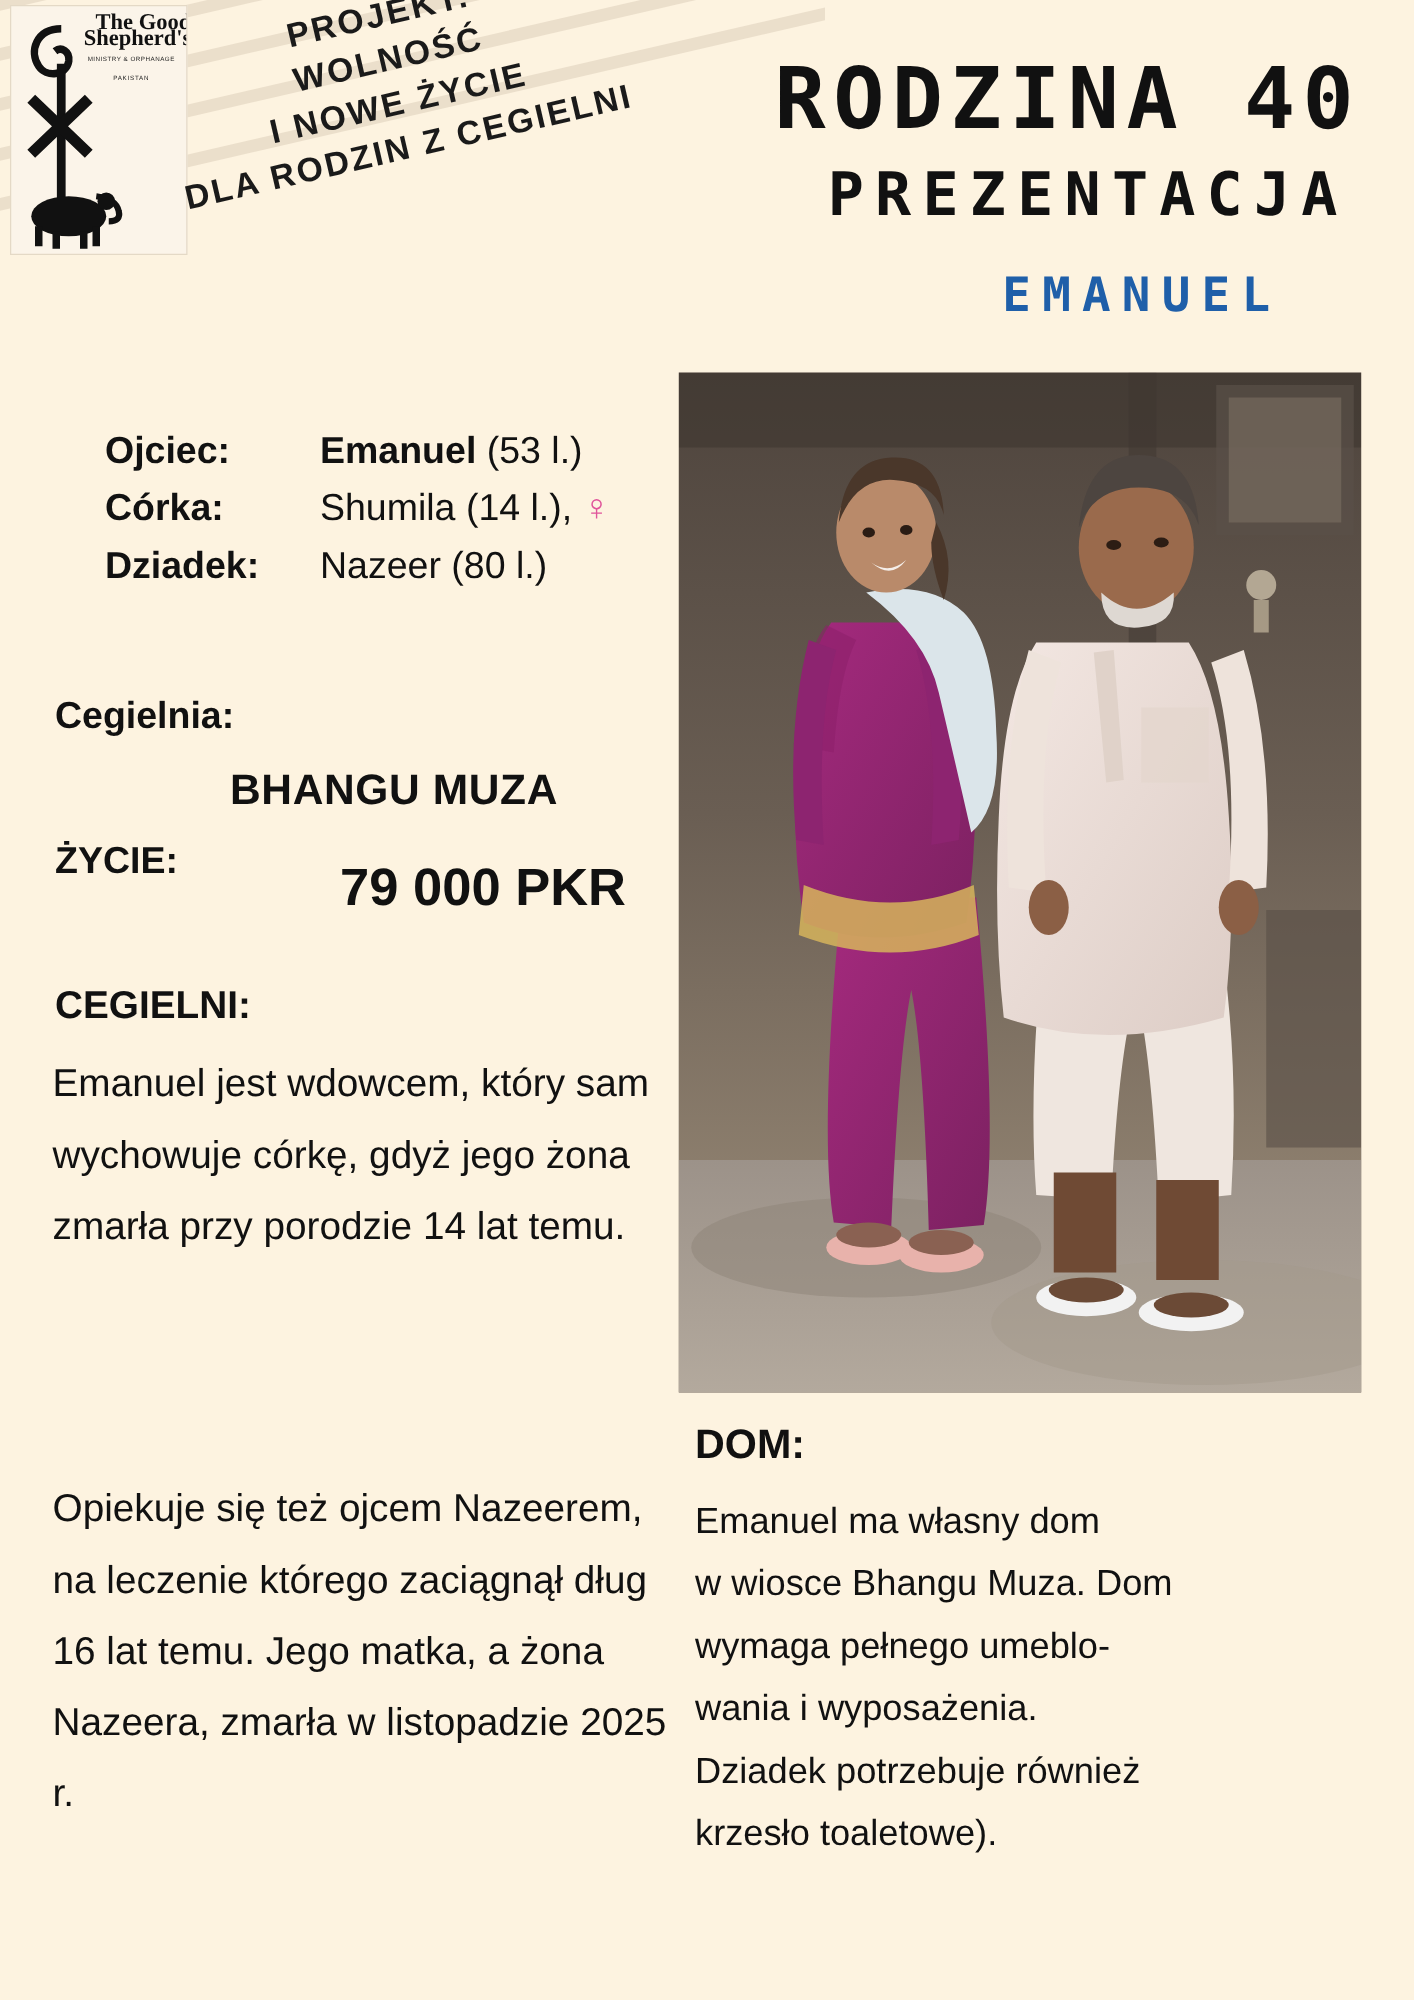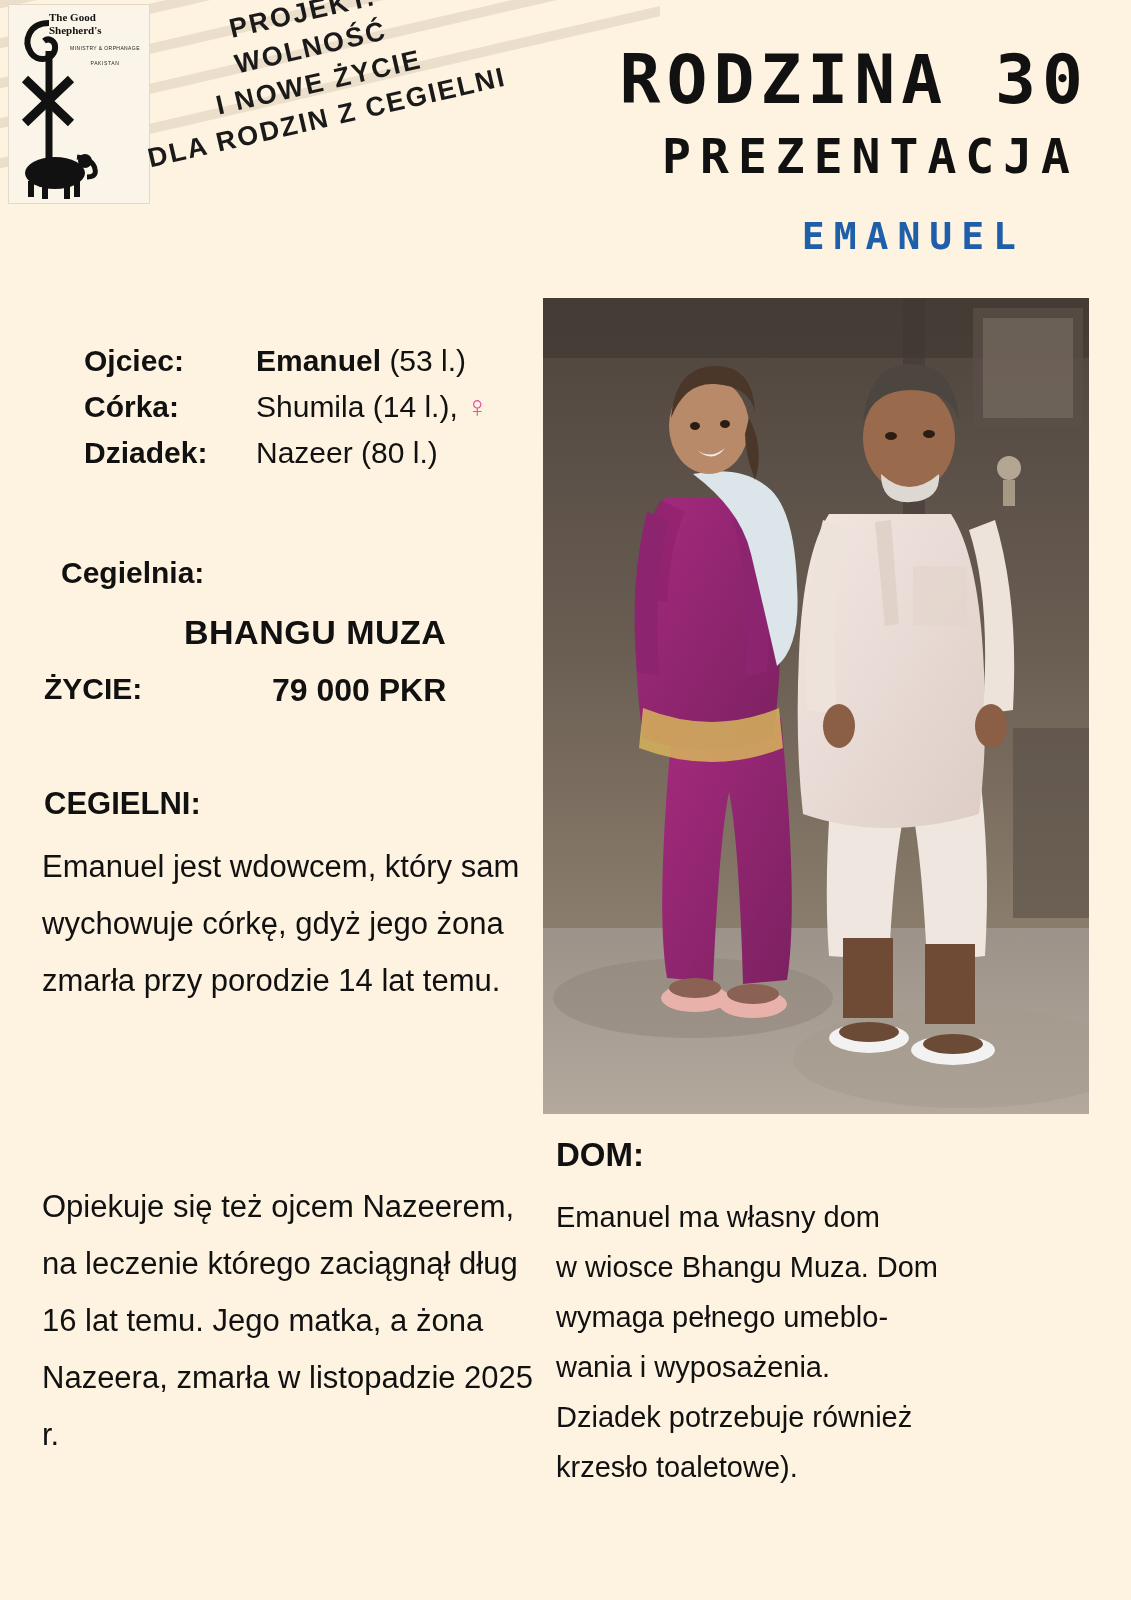--- a/index.html
+++ b/index.html
@@ -44,27 +44,27 @@
     top: 4px;
     width: 142px;
     height: 200px;
     background: #fbf4e9;
     border: 1px solid #e4d9c6;
     box-sizing: border-box;
     overflow: hidden;
   }
   .logo-title {
     position: absolute;
-    left: 40px;
+    left: 58px;
     top: 6px;
     width: 86px;
-    text-align: left;
+    text-align: right;
     font-family: "Liberation Serif", serif;
     font-weight: bold;
-    font-size: 11px;
+    font-size: 18px;
     line-height: 13px;
     color: #111;
   }
   .logo-sub {
     position: absolute;
     left: 52px;
     top: 40px;
     width: 88px;
     text-align: center;
     font-size: 5px;
@@ -149,21 +149,21 @@
     font-weight: bold;
     width: 172px;
     flex: none;
   }
   .info-val { }
   .info-val b { font-weight: bold; }
   .female { color: #e0559b; font-size: 30px; }
 
   .kiln-label {
     position: absolute;
-    left: 61px;
+    left: 44px;
     top: 556px;
     font-weight: bold;
     font-size: 30px;
   }
   .kiln-name {
     position: absolute;
     left: 184px;
     top: 613px;
     font-weight: bold;
     font-size: 34px;
@@ -172,23 +172,23 @@
   .debt-label {
     position: absolute;
     left: 44px;
     top: 672px;
     font-weight: bold;
     font-size: 30px;
   }
   .debt-value {
     position: absolute;
     left: 272px;
-    top: 672px;
-    font-weight: bold;
-    font-size: 32px;
+    top: 686px;
+    font-weight: bold;
+    font-size: 42px;
     text-align: right;
   }
 
   .history-h {
     position: absolute;
     left: 44px;
     top: 786px;
     font-weight: bold;
     font-size: 31px;
   }
@@ -271,21 +271,21 @@
   <div class="logo-sub2">PAKISTAN</div>
 </div>
 
 <div class="project-caption">
   <div>PROJEKT:</div>
   <div>WOLNOŚĆ</div>
   <div>I NOWE ŻYCIE</div>
   <div>DLA RODZIN Z CEGIELNI</div>
 </div>
 
-<div class="h-rodzina">RODZINA 30</div>
+<div class="h-rodzina">RODZINA 40</div>
 <div class="h-prezentacja">PREZENTACJA</div>
 <div class="h-name">EMANUEL</div>
 
 <div class="info">
   <div class="info-row">
     <div class="info-label">Ojciec:</div>
     <div class="info-val"><b>Emanuel</b><span> (53 l.)</span></div>
   </div>
   <div class="info-row">
     <div class="info-label">Córka:</div>

